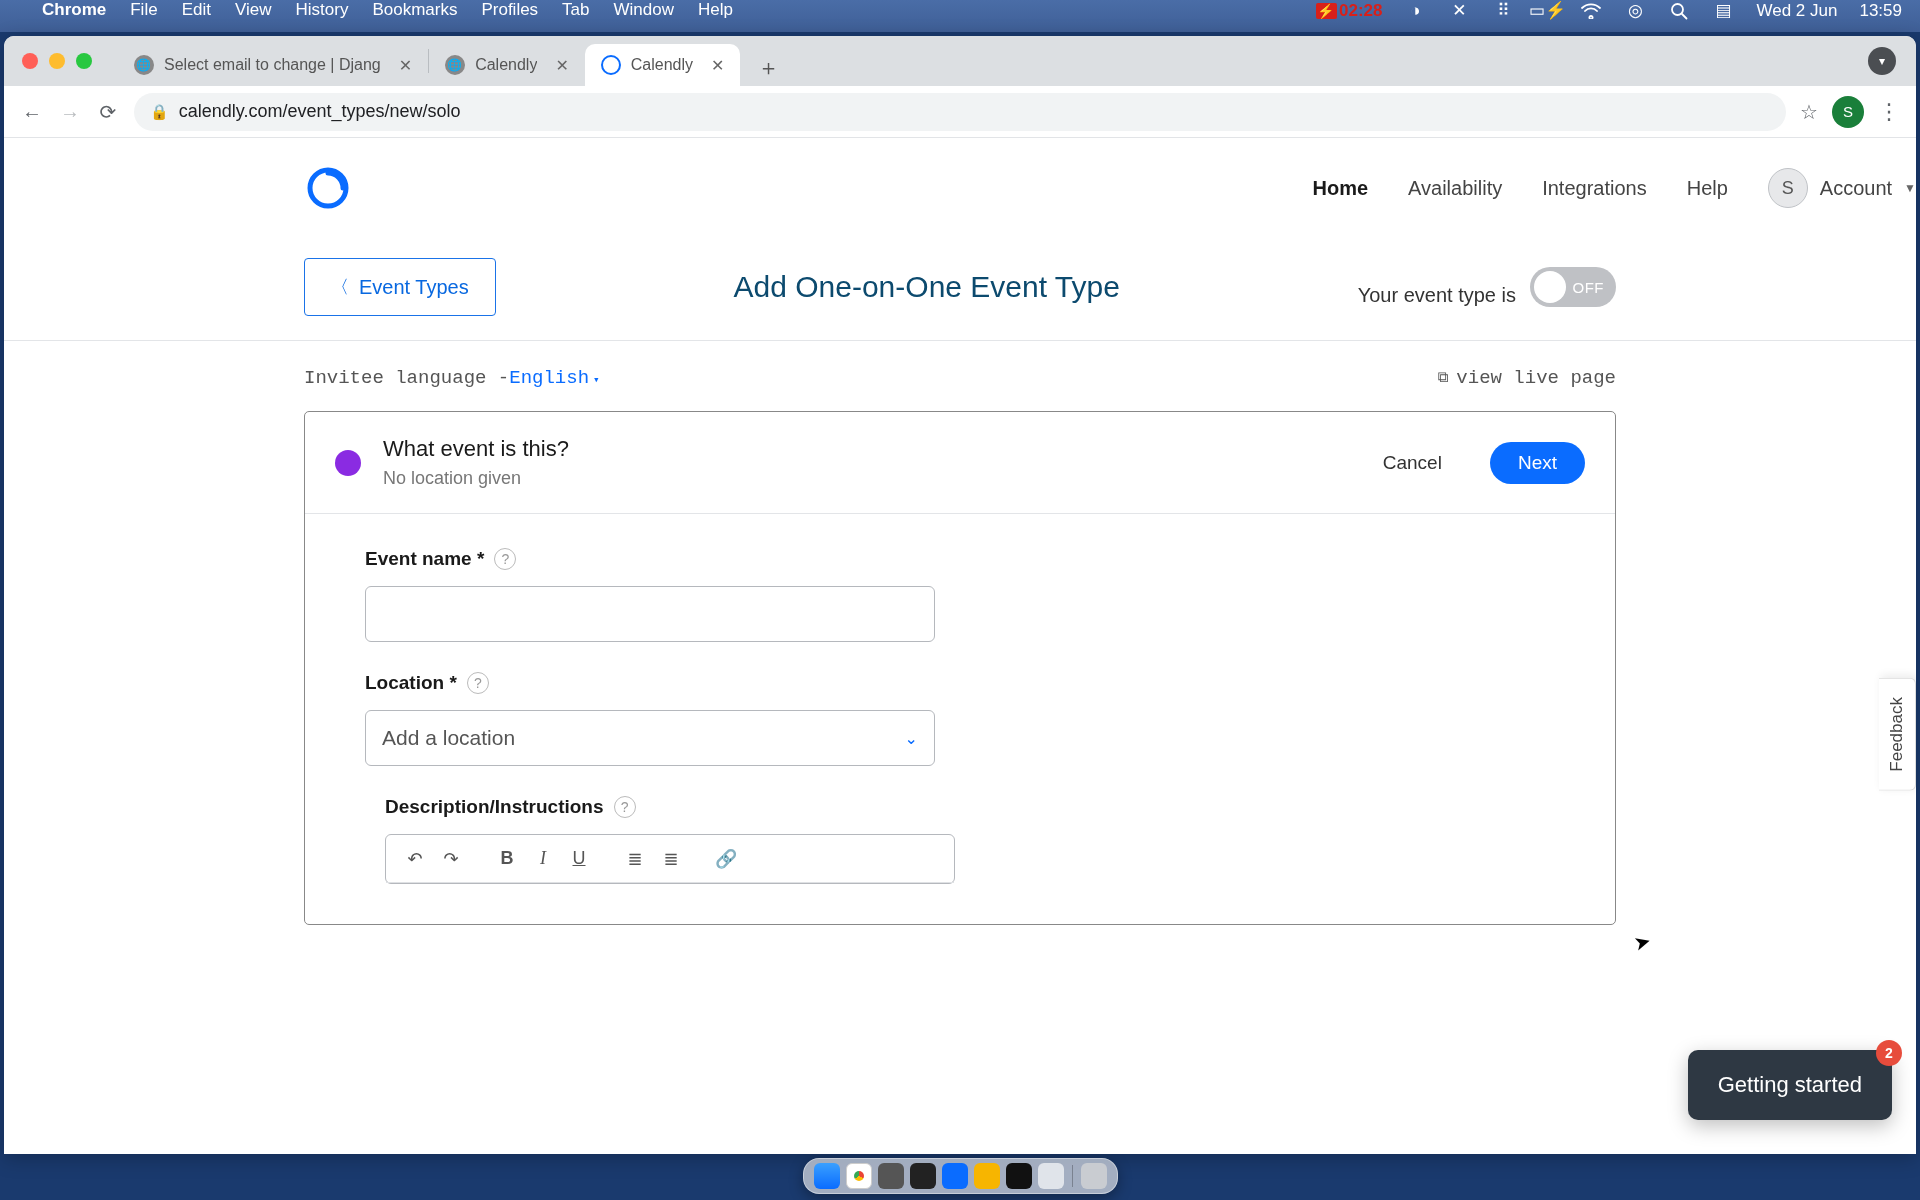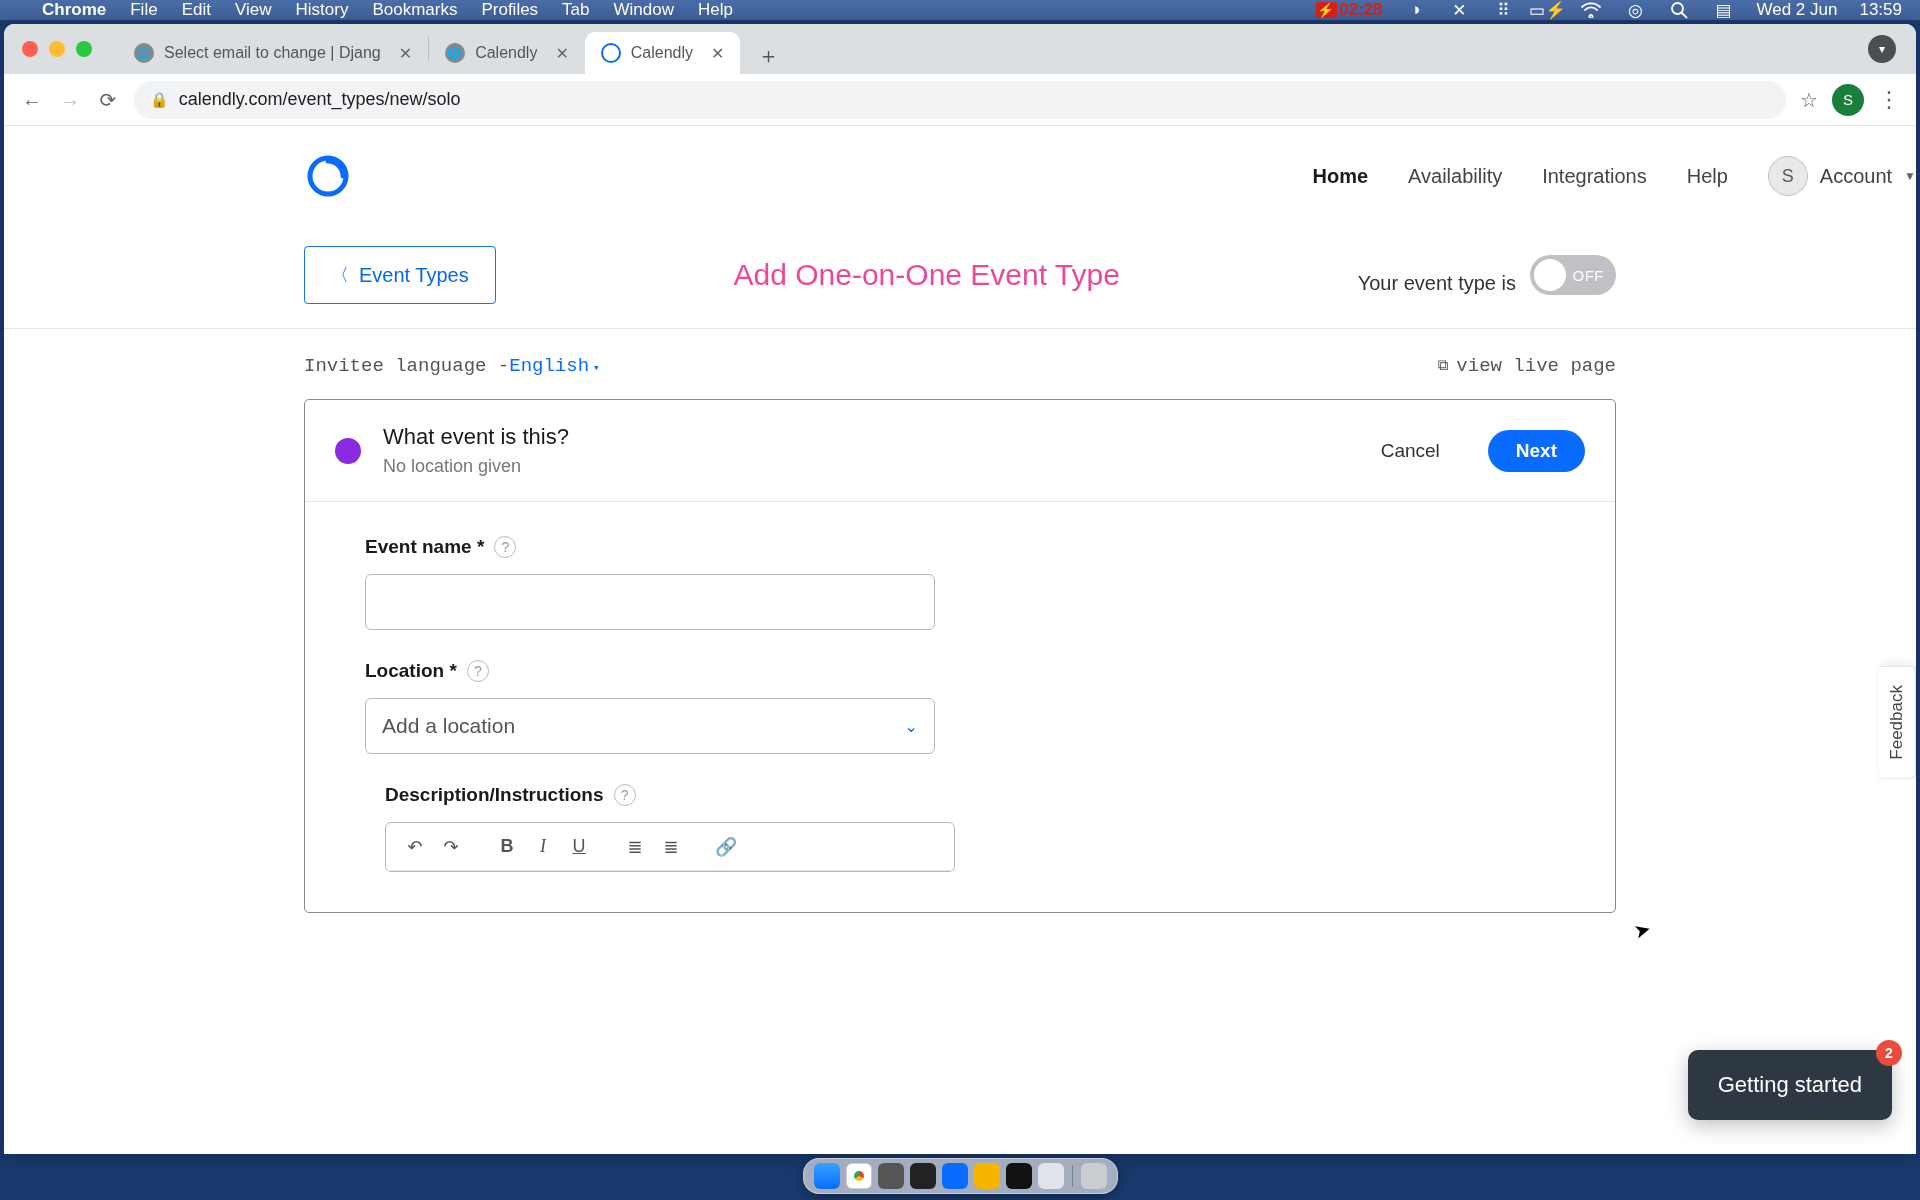--- a/index.html
+++ b/index.html
@@ -1,20 +1,20 @@
 <!DOCTYPE html>
 <html><head>
 <meta charset="utf-8">
 <style>
   * { box-sizing: border-box; margin: 0; padding: 0; }
   html, body { width: 1920px; height: 1200px; overflow: hidden; font-family: -apple-system, BlinkMacSystemFont, "Segoe UI", Helvetica, Arial, sans-serif; }
   body { background: #1a3a6e; display: flex; flex-direction: column; }
 
   
-  .mac-menubar { height: 20px; background: linear-gradient(#4a6da7,#3f5f97); color: #fff; display: flex; align-items: center; padding: 0 18px; font-size: 17px; gap: 24px; }
+  .mac-menubar { height: 32px; background: linear-gradient(#4a6da7,#3f5f97); color: #fff; display: flex; align-items: flex-start; padding: 0 18px; font-size: 17px; gap: 24px; }
   .mac-menubar .apple { font-size: 20px; }
   .mac-menubar .app-name { font-weight: 700; }
   .mac-menubar .menu-item { cursor: default; }
   .mac-menubar .spacer { flex: 1; }
   .mac-menubar .right { display: flex; align-items: center; gap: 22px; font-size: 17px; }
   .mac-menubar .battery-timer { display:flex; align-items:center; gap:2px; }
   .mac-menubar .red-bolt { background:#d8201a; color:#fff; font-size:14px; padding:0 2px; border-radius:2px; }
   .mac-menubar .timer { color:#d8201a; font-weight:600; }
   .mac-menubar .status-icon { display:inline-flex; align-items:center; justify-content:center; width:22px; }
 
@@ -56,21 +56,21 @@
   .app-nav { margin-left:auto; display:flex; align-items:center; gap:40px; font-size:20px; color:#444; }
   .app-nav .nav-link { cursor:pointer; }
   .app-nav .nav-link.current { font-weight:700; color:#1a1a1a; }
   .app-nav .acct { display:flex; align-items:center; gap:12px; }
   .app-nav .acct .avatar2 { width:40px; height:40px; border-radius:50%; background:#e7e8ea; border:1px solid #bfc2c6; display:flex;align-items:center;justify-content:center; color:#555; font-size:18px; font-weight:500;}
   .app-nav .acct .caret { font-size:12px; color:#666; }
 
   .subheader { display:flex; align-items:center; padding:20px 300px 24px 300px; }
   .back-btn { border:1px solid #1a73e8; color:#0868e0; background:#fff; height:58px; padding:0 26px; display:flex; align-items:center; gap:10px; font-size:20px; border-radius:4px; }
   .back-btn .chev { font-size:18px; }
-  .page-title { flex:1; text-align:center; font-size:30px; color:#ec4899; font-weight:400; }
+  .page-title { flex:1; text-align:center; font-size:30px; color:#0c4a6e; font-weight:400; }
   .toggle-wrap { display:flex; align-items:flex-end; gap:14px; font-size:20px; color:#333; }
   .toggle { width:86px; height:40px; background:#bfc1c5; border-radius:20px; position:relative; display:flex; align-items:center; }
   .toggle .knob { width:32px; height:32px; background:#fff; border-radius:50%; position:absolute; left:4px; }
   .toggle .off { position:absolute; right:12px; color:#fff; font-size:15px; letter-spacing:.5px; }
 
   .divider { height:1px; background:#e3e5e8; }
 
   .meta-row { display:flex; align-items:center; padding:26px 300px 18px 300px; font-size:19px; color:#555;font-family:Liberation Mono, monospace; }
   .meta-row .lang { color:#0a6cff; cursor:pointer; }
   .meta-row .lang .caret { font-size:11px; margin-left:4px; }
@@ -79,21 +79,21 @@
   .meta-row .viewlive .ext { font-size:15px; }
 
   .card { margin:4px 300px; border:1.5px solid #888; border-radius:5px; }
   .card-head { display:flex; align-items:center; padding:24px 30px; gap:22px; border-bottom:1px solid #e3e5e8;}
   .card-head .color-dot { width:26px; height:26px; border-radius:50%; background:#8a2be2; flex-shrink:0;}
   .card-head .titles { display:flex; flex-direction:column; gap:6px;}
   .card-head .t1 { font-size:22px; color:#1a1a1a; }
   .card-head .t2 { font-size:18px; color:#777; }
   .card-head .spacer{flex:1;}
   .card-head .cancel { color:#333; font-size:19px; margin-right:26px; cursor:pointer;}
-  .card-head .next { background:#0a6cff; color:#fff; border:none; height:42px; padding:0 28px; border-radius:22px; font-size:19px; font-weight:700; cursor:pointer;}
+  .card-head .next { background:#0a6cff; color:#fff; border:none; height:42px; padding:0 28px; border-radius:22px; font-size:19px; font-weight:400; cursor:pointer;}
 
   .card-body { padding:34px 60px 40px 60px; }
   .field { margin-bottom:30px; }
   .field .label-row { display:flex; align-items:center; gap:10px; margin-bottom:16px; }
   .field .label { font-size:19px; font-weight:700; color:#1a1a1a; }
   .field .help { width:22px; height:22px; border:1px solid #bbb; color:#999; border-radius:50%; display:flex;align-items:center;justify-content:center; font-size:14px;}
   .text-input { width:570px; height:56px; border:1px solid #b5b8bd; border-radius:6px; padding:0 16px; font-size:19px; }
   .select { width:570px; height:56px; border:1px solid #b5b8bd; border-radius:6px; padding:0 16px; font-size:21px; color:#555; display:flex; align-items:center; justify-content:space-between; cursor:pointer;}
   .select .caret { color:#0a6cff; font-size:16px;}
 

